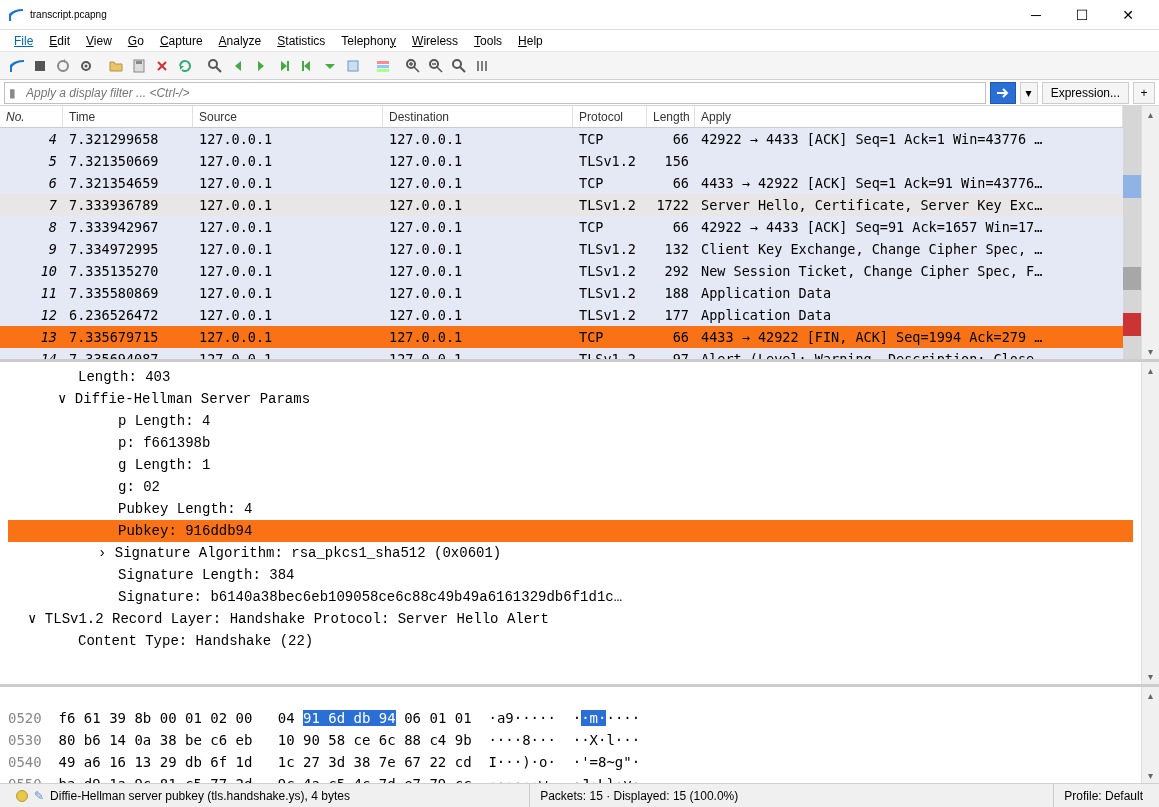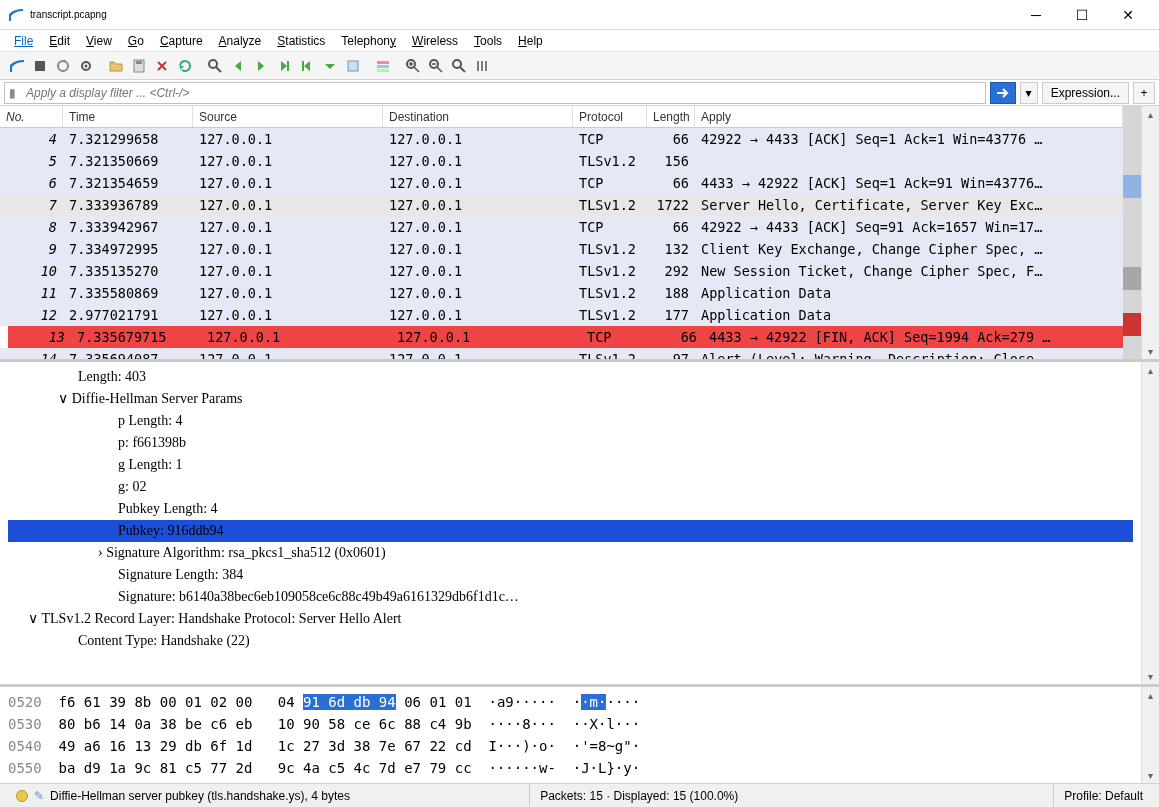--- a/index.html
+++ b/index.html
@@ -148,21 +148,21 @@
   font-size: 13.5px;
 }
 .prow {
   height: 22px;
   display: flex;
   align-items:center;
 }
 .prow .cell { padding: 0 6px; overflow:hidden; white-space:nowrap; text-overflow:ellipsis; }
 .prow.bg-light { background: #e5e8f5; }
 .prow.bg-grey { background: #e8e6e6; }
-.prow.bg-sel { background: #ef4444; margin-left: 8px; }
+.prow.bg-sel { background: #f97316; }
 .c-no { width: 63px; text-align:right;font-style:italic; }
 .c-time { width: 130px; }
 .c-src { width: 190px; }
 .c-dst { width: 190px; }
 .c-proto { width: 74px; }
 .c-len { width: 48px; text-align:right; padding-right:4px;}
 .c-info { flex: 1; }
 .plist-indicator {
   width: 18px;
   display:flex;flex-direction:column;
@@ -170,44 +170,45 @@
 .ind-cell { width:18px; flex:1; }
 .details-pane {
   flex: 1;
   background: #fff;
   border-bottom: 3px solid #ccc;
   overflow: hidden;
   display:flex;
 }
 .details-tree {
   flex:1;
-  font-family: Liberation Serif, serif;
+  font-family: Liberation Mono, monospace;
   font-size: 14px;
   padding: 4px 8px;
   line-height: 22px;
 }
 .tree-line { white-space: nowrap; }
 .tree-indent0 { padding-left: 70px; }
 .tree-indent1 { padding-left: 50px; }
 .tree-indent1b { padding-left: 90px; }
 .tree-indent2b { padding-left: 110px; }
-.tree-sel { background: #1d4ed8; }
+.tree-sel { background: #f97316; }
 .tree-root0 { padding-left: 20px; }
 .hex-pane {
   height: 96px;
   background: #fff;
   overflow:hidden;
   display:flex;
 }
 .hex-body {
   flex:1;
   font-family: "DejaVu Sans Mono","Lucida Console",monospace;
   font-size: 14px;
   padding: 4px 8px;
   line-height: 22px;
+  margin-top: 16px;
 }
 .hex-row { white-space: pre; }
 .hex-off { color:#888; }
 .hex-hl { background:#2a6fd6; color:#fff; }
 .statusbar {
   height: 24px;
   background: #f0f0f0;
   border-top: 1px solid #d0d0d0;
   display: flex;
   align-items: center;
@@ -469,21 +470,21 @@
           <div class="cell c-no">11</div>
           <div class="cell c-time">7.335580869</div>
           <div class="cell c-src">127.0.0.1</div>
           <div class="cell c-dst">127.0.0.1</div>
           <div class="cell c-proto">TLSv1.2</div>
           <div class="cell c-len">188</div>
           <div class="cell c-info">Application Data</div>
         </div>
         <div class="prow bg-light">
           <div class="cell c-no">12</div>
-          <div class="cell c-time">2.977021791</div>
+          <div class="cell c-time">6.236526472</div>
           <div class="cell c-src">127.0.0.1</div>
           <div class="cell c-dst">127.0.0.1</div>
           <div class="cell c-proto">TLSv1.2</div>
           <div class="cell c-len">177</div>
           <div class="cell c-info">Application Data</div>
         </div>
         <div class="prow bg-sel">
           <div class="cell c-no">13</div>
           <div class="cell c-time">7.335679715</div>
           <div class="cell c-src">127.0.0.1</div>

